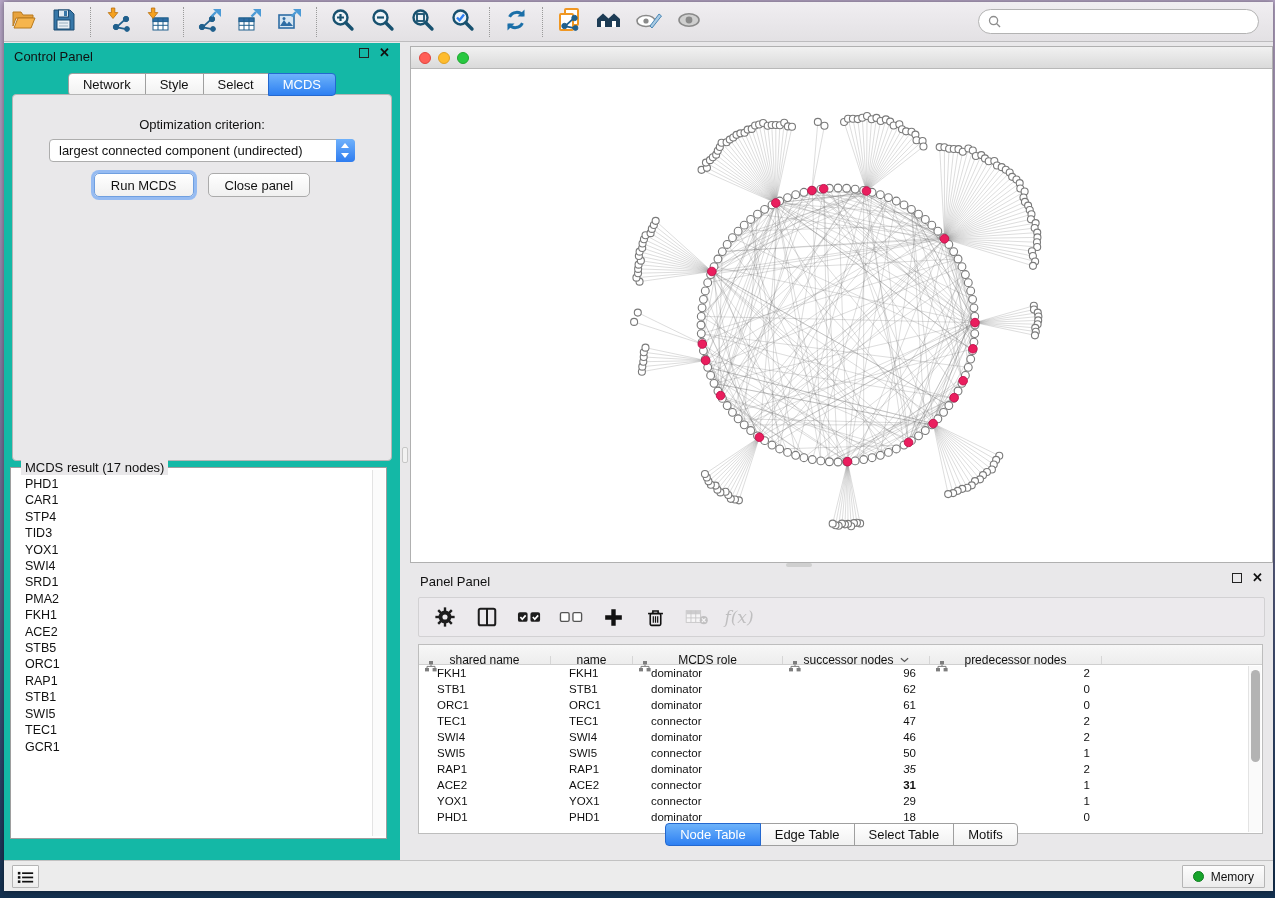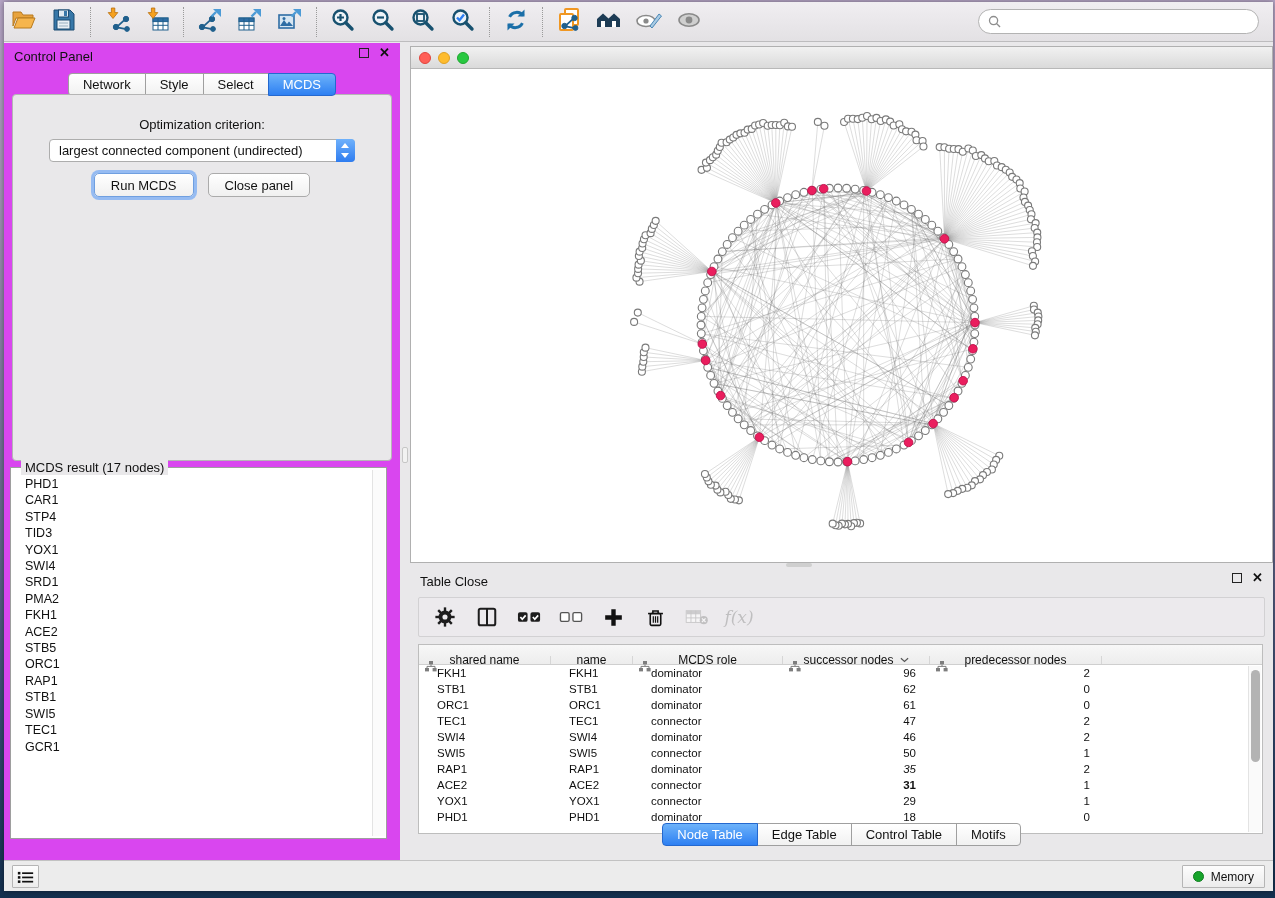--- a/index.html
+++ b/index.html
@@ -17,21 +17,21 @@
             align-items:center; justify-content:center; }
   .tb-btn svg { width:26px; height:26px; }
   .tb-sep { width:1px; height:30px; border-left:1px dotted #9a9a9a; margin:0 6px; }
   .search { position:absolute; right:14px; top:7px; width:281px; height:25px; background:#fff;
             border:1px solid #b3b3b3; border-radius:13px; display:flex; align-items:center; padding:0 9px; }
   .search svg { width:13px; height:13px; margin-right:6px; flex:none; }
   .search input { border:none; outline:none; background:transparent; flex:1; font-size:12px; }
 
   
   .content { position:absolute; left:0; top:41px; right:0; bottom:31px; }
-  .control-panel { position:absolute; left:0; top:0; width:396px; bottom:0; background:#d946ef; }
+  .control-panel { position:absolute; left:0; top:0; width:396px; bottom:0; background:#14b8a6; }
   .v-splitter { position:absolute; left:396px; top:0; width:10px; bottom:0; background:#e9e8ea; }
   .v-splitter .grip { position:absolute; left:2px; top:404px; width:6px; height:16px;
             border:1px solid #c6c6c6; border-radius:2px; background:#f2f2f2; }
   .right-region { position:absolute; left:406px; top:0; right:0; bottom:0; }
 
   
   .panel-header { position:relative; height:26px; }
   .panel-title { position:absolute; left:10px; top:6px; font-size:13px; color:#111; }
   .win-btns { position:absolute; right:10px; top:5px; display:flex; gap:10px; align-items:center; }
   .float-icon { width:10px; height:10px; border:1.6px solid #222; display:inline-block; }
@@ -1046,21 +1046,21 @@
               </svg>
         </div>
       </div>
 
       <div class="h-splitter">
             <div class="grip-h"></div>
           </div>
 
       <div class="table-panel">
         <div class="tp-header">
-          <span class="panel-title">Table Close</span>
+          <span class="panel-title">Panel Panel</span>
           <span class="win-btns">
             <span class="float-icon"></span>
             <span class="close-icon">✕</span>
           </span>
         </div>
         <div class="tp-tools" id="tp-tools">
               <div class="ic">
                 <svg viewBox="0 0 24 24" width="22" height="22">
                   <rect x="10.7" y="1.5" width="2.6" height="21" transform="rotate(0 12 12)" fill="#1d1d1d"></rect>
                   <rect x="10.7" y="1.5" width="2.6" height="21" transform="rotate(45 12 12)" fill="#1d1d1d"></rect>
@@ -1241,21 +1241,21 @@
                   <div class="tc num2" style="width: 172px;">0</div>
                 </div>
               </div>
           <div class="t-scroll">
             <div class="t-thumb"></div>
           </div>
         </div>
         <div class="tabs tp-tabs" id="tp-tabs">
               <div class="tab active">Node Table</div>
               <div class="tab">Edge Table</div>
-              <div class="tab">Control Table</div>
+              <div class="tab">Select Table</div>
               <div class="tab">Motifs</div>
             </div>
       </div>
 
     </div>
   </div>
 
   <div class="status-bar">
     <button class="sb-btn sb-list">
       <svg viewBox="0 0 20 16" width="17" height="14">

